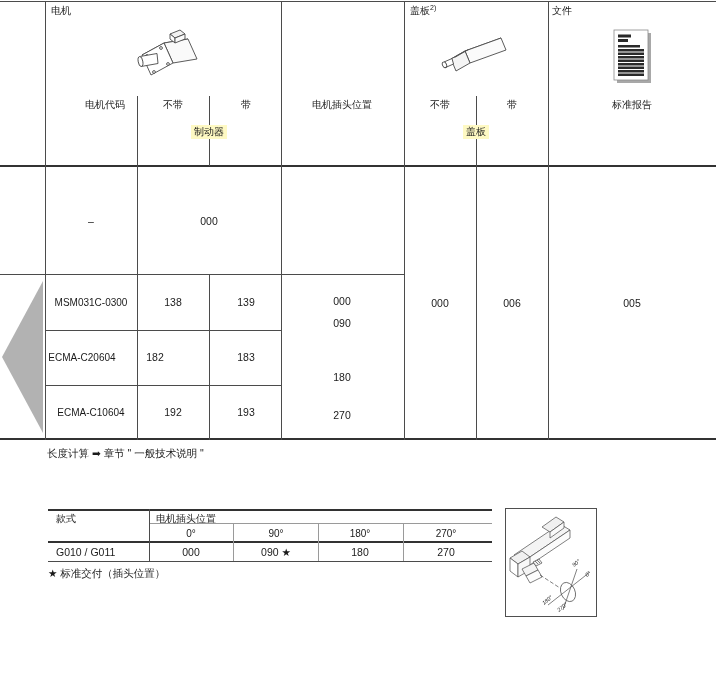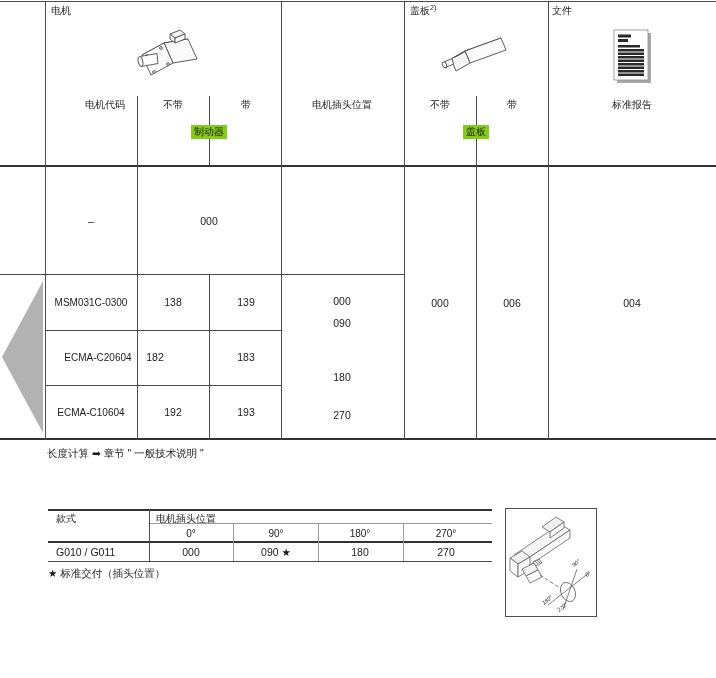--- a/index.html
+++ b/index.html
@@ -7,21 +7,21 @@
     position:relative;width:716px;height:678px;background:#ffffff;overflow:hidden;
     font-family:"Liberation Sans","DejaVu Sans",sans-serif;color:#1a1a1a;
   }
   .hl,.vl{position:absolute;background:#4b4b4b;}
   .heavy{background:#323232;}
   .light{background:#9a9a9a;}
   .lbl{position:absolute;transform:translate(-50%,-50%);white-space:nowrap;font-size:10px;}
   .lbl-left{position:absolute;white-space:nowrap;font-size:10px;}
   .b{font-weight:normal;}
   .num{font-size:10.5px;}
-  .onl{background:#84cc16;padding:0 3px;}  
+  .onl{background:#fef9c3;padding:0 3px;}  
   sup{font-size:7px;}
   .arrow-left{
     position:absolute;left:2px;top:281px;width:41px;height:152px;background:#b2b2b2;
     clip-path:polygon(100% 0,100% 100%,0 50%);
   }
   .diagram-box{position:absolute;left:505px;top:508px;width:90px;height:107px;border:1px solid #4f4f4f;}
   svg{display:block;}
   .ic{position:absolute;}
 </style>
 </head>
@@ -111,36 +111,36 @@
   <div class="lbl b onl" style="left:476px;top:132px">盖板</div>
   <div class="lbl b" style="left:632px;top:105px">标准报告</div>
 
   <div class="lbl num" style="left:91px;top:221px">–</div>
   <div class="lbl num" style="left:209px;top:221px">000</div>
 
   <div class="lbl b" style="left:91px;top:302px">MSM031C-0300</div>
   <div class="lbl num" style="left:173px;top:302px">138</div>
   <div class="lbl num" style="left:246px;top:302px">139</div>
 
-  <div class="lbl b" style="left:98px;top:357px">ECMA-C20604</div>
+  <div class="lbl b" style="left:82px;top:357px">ECMA-C20604</div>
   <div class="lbl num" style="left:155px;top:357px">182</div>
   <div class="lbl num" style="left:246px;top:357px">183</div>
 
   <div class="lbl b" style="left:91px;top:412px">ECMA-C10604</div>
   <div class="lbl num" style="left:173px;top:412px">192</div>
   <div class="lbl num" style="left:246px;top:412px">193</div>
 
   <div class="lbl num" style="left:342px;top:301px">000</div>
   <div class="lbl num" style="left:342px;top:323px">090</div>
   <div class="lbl num" style="left:342px;top:377px">180</div>
   <div class="lbl num" style="left:342px;top:415px">270</div>
 
   <div class="lbl num" style="left:440px;top:303px">000</div>
   <div class="lbl num" style="left:512px;top:303px">006</div>
-  <div class="lbl num" style="left:632px;top:303px">004</div>
+  <div class="lbl num" style="left:632px;top:303px">005</div>
 
   <div class="arrow-left"></div>
 
   <div class="lbl-left num" style="left:47px;top:447px">长度计算 ➡ 章节 " 一般技术说明 "</div>
 
   <div class="hl heavy" style="left:48px;top:509px;width:444px;height:2px"></div>
   <div class="hl light" style="left:149px;top:523px;width:343px;height:1px"></div>
   <div class="hl heavy" style="left:48px;top:541px;width:444px;height:2px"></div>
   <div class="hl" style="left:48px;top:561px;width:444px;height:1px"></div>
   <div class="vl" style="left:149px;top:509px;width:1px;height:53px"></div>

